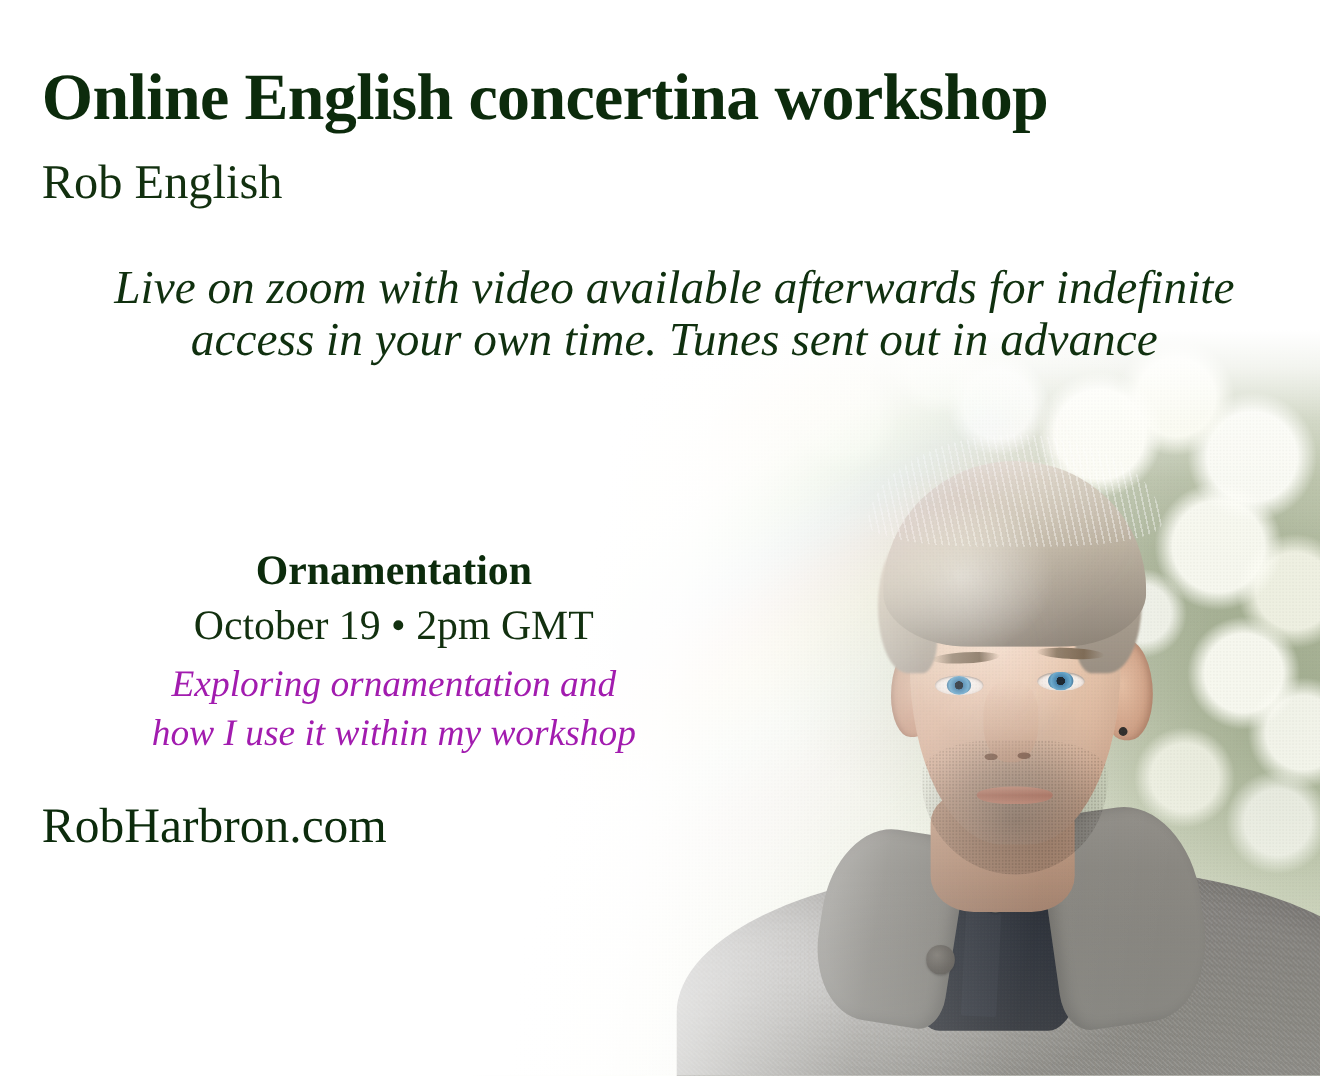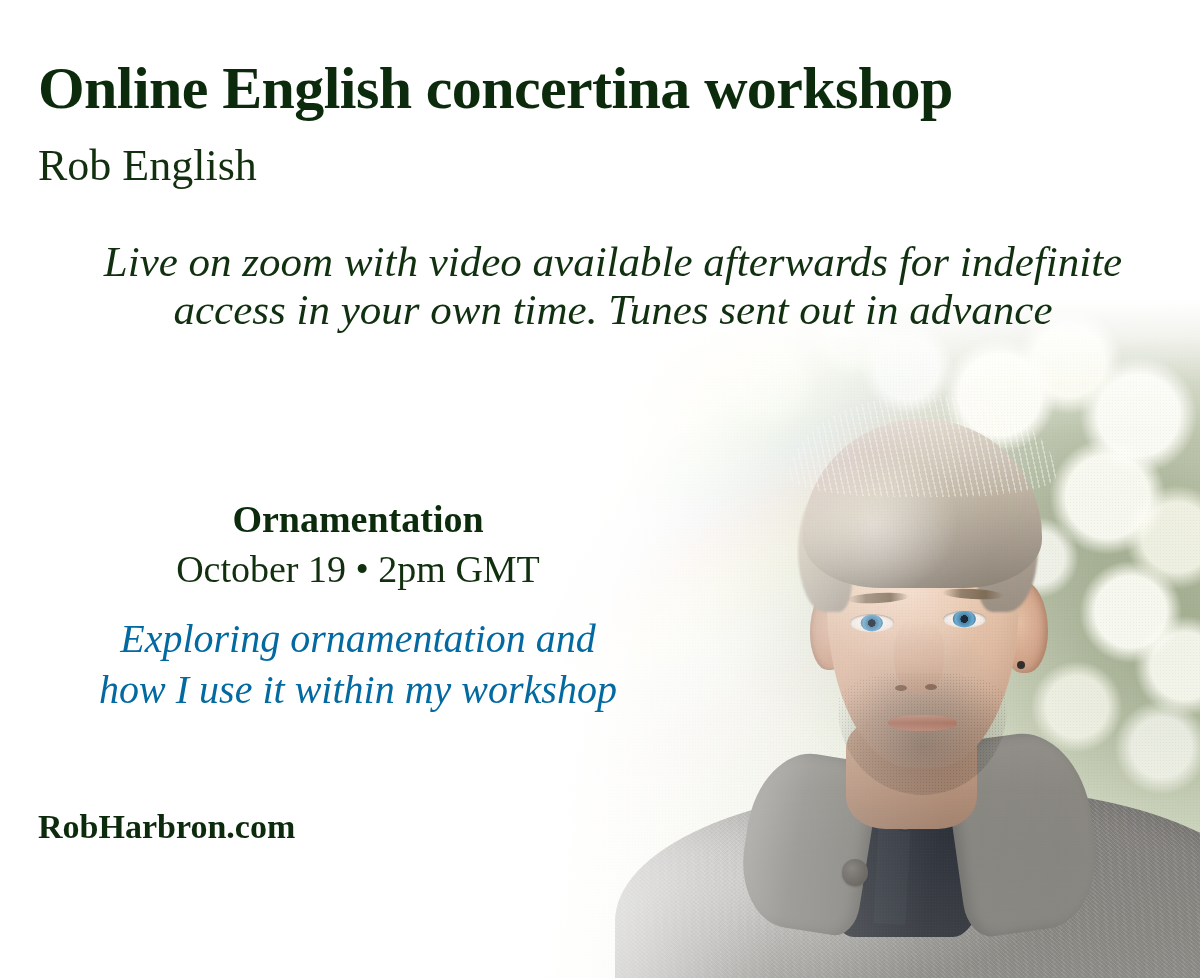--- a/index.html
+++ b/index.html
@@ -386,31 +386,31 @@
     line-height: 1.15;
     margin-top: 46px;
   }
   .session-when {
     font-size: 38px;
     color: #12300f;
     line-height: 1.25;
     margin-top: 4px;
   }
   .session-desc {
-    font-size: 40px;
+    font-size: 34px;
     font-style: italic;
-    color: #0369a1;
+    color: #a21caf;
     line-height: 1.28;
-    margin-top: 20px;
+    margin-top: 8px;
   }
   .website {
     position: absolute;
-    left: 38px; top: 808px;
-    font-size: 34px;
-    font-weight: bold;
+    left: 38px; top: 724px;
+    font-size: 45px;
+    font-weight: normal;
     color: #0c2b0c;
     white-space: nowrap;
   }
 </style>
 </head>
 <body>
 
 <div id="poster">
 
   <div class="photo-layer">

